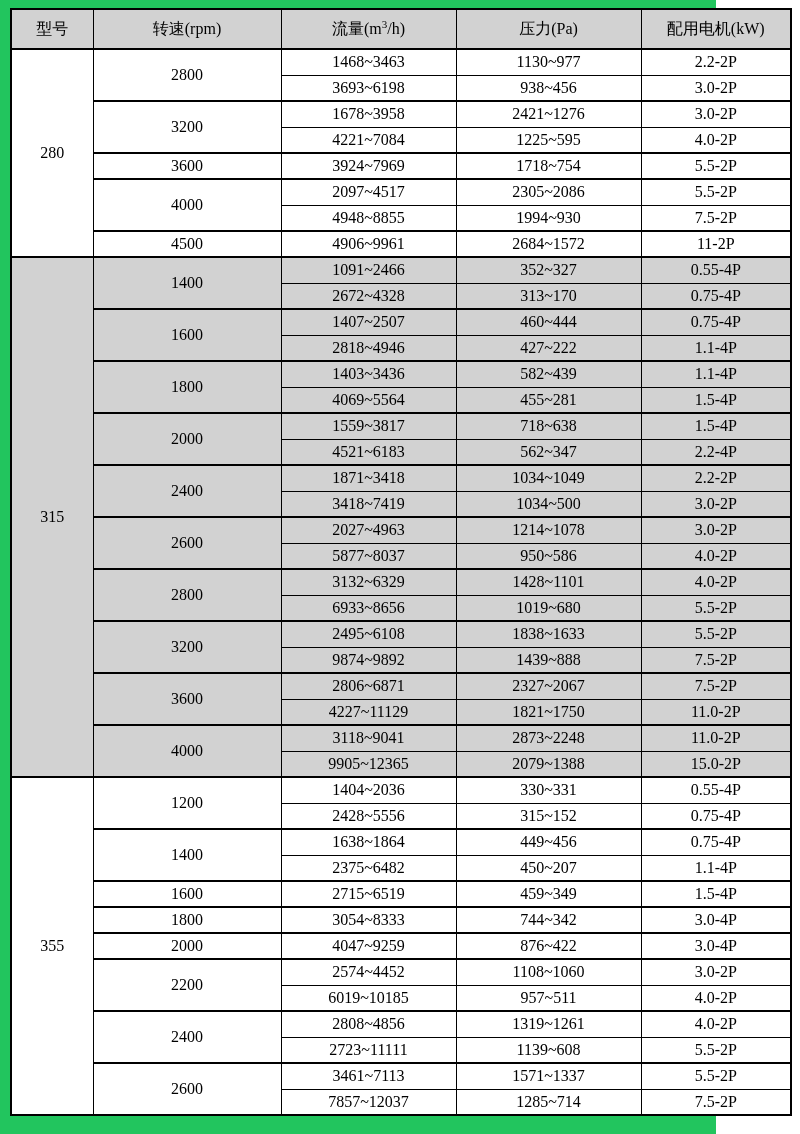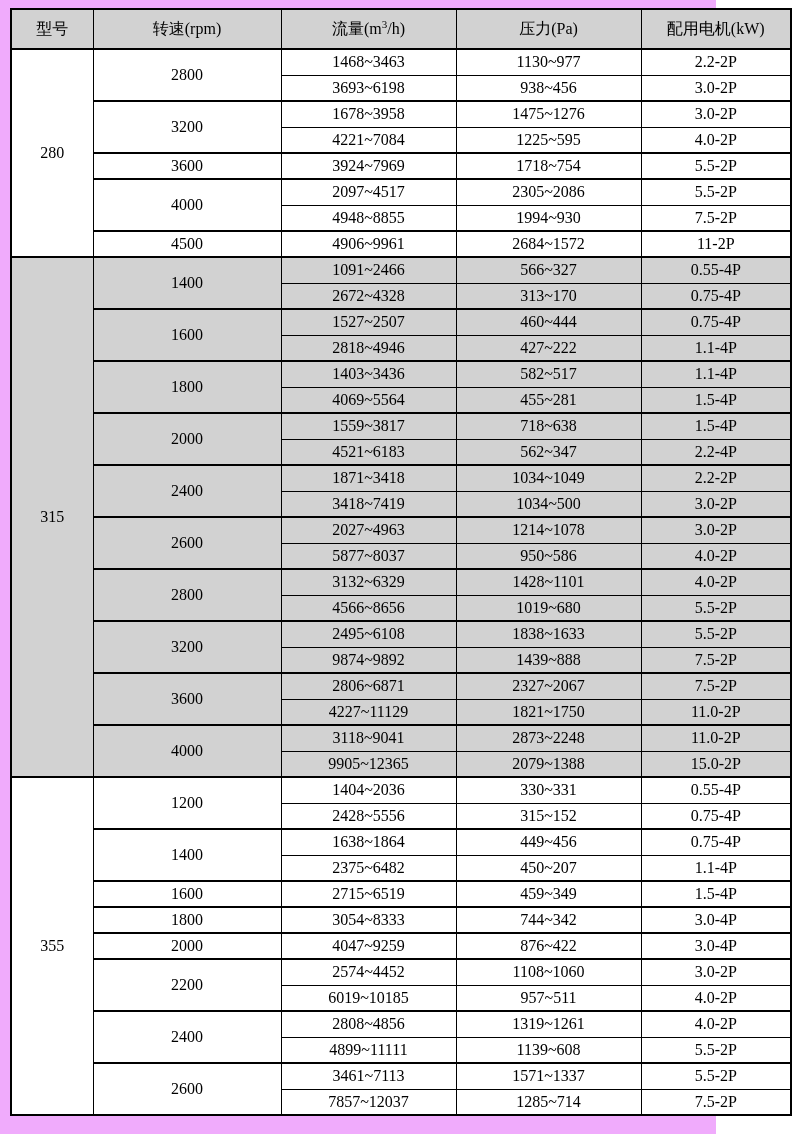--- a/index.html
+++ b/index.html
@@ -4,21 +4,21 @@
 <style>
   * { margin: 0; padding: 0; box-sizing: border-box; }
   html, body {
     width: 800px;
     background: #ffffff;
     font-family: "Liberation Serif", "DejaVu Serif", serif;
   }
   .page {
     width: 716px;
     height: 1134px;
-    background: #f0abfc;
+    background: #22c55e;
     padding: 8px 10px 12px 10px;
   }
   table.spec {
     width: 780px;
     table-layout: fixed;
     border-collapse: collapse;
     border: 2px solid #000000;
   }
   table.spec th, table.spec td {
     border: 1px solid #000000;
@@ -76,21 +76,21 @@
           <td>2.2-2P</td>
         </tr>
         <tr>
           <td>3693~6198</td>
           <td>938~456</td>
           <td>3.0-2P</td>
         </tr>
         <tr class="group-start">
           <td rowspan="2">3200</td>
           <td>1678~3958</td>
-          <td>1475~1276</td>
+          <td>2421~1276</td>
           <td>3.0-2P</td>
         </tr>
         <tr>
           <td>4221~7084</td>
           <td>1225~595</td>
           <td>4.0-2P</td>
         </tr>
         <tr class="group-start">
           <td rowspan="1">3600</td>
           <td>3924~7969</td>
@@ -111,43 +111,43 @@
         <tr class="group-start">
           <td rowspan="1">4500</td>
           <td>4906~9961</td>
           <td>2684~1572</td>
           <td>11-2P</td>
         </tr>
         <tr class="group-start section-start shaded">
           <td rowspan="20">315</td>
           <td rowspan="2">1400</td>
           <td>1091~2466</td>
-          <td>566~327</td>
+          <td>352~327</td>
           <td>0.55-4P</td>
         </tr>
         <tr class="shaded">
           <td>2672~4328</td>
           <td>313~170</td>
           <td>0.75-4P</td>
         </tr>
         <tr class="group-start shaded">
           <td rowspan="2">1600</td>
-          <td>1527~2507</td>
+          <td>1407~2507</td>
           <td>460~444</td>
           <td>0.75-4P</td>
         </tr>
         <tr class="shaded">
           <td>2818~4946</td>
           <td>427~222</td>
           <td>1.1-4P</td>
         </tr>
         <tr class="group-start shaded">
           <td rowspan="2">1800</td>
           <td>1403~3436</td>
-          <td>582~517</td>
+          <td>582~439</td>
           <td>1.1-4P</td>
         </tr>
         <tr class="shaded">
           <td>4069~5564</td>
           <td>455~281</td>
           <td>1.5-4P</td>
         </tr>
         <tr class="group-start shaded">
           <td rowspan="2">2000</td>
           <td>1559~3817</td>
@@ -181,21 +181,21 @@
           <td>950~586</td>
           <td>4.0-2P</td>
         </tr>
         <tr class="group-start shaded">
           <td rowspan="2">2800</td>
           <td>3132~6329</td>
           <td>1428~1101</td>
           <td>4.0-2P</td>
         </tr>
         <tr class="shaded">
-          <td>4566~8656</td>
+          <td>6933~8656</td>
           <td>1019~680</td>
           <td>5.5-2P</td>
         </tr>
         <tr class="group-start shaded">
           <td rowspan="2">3200</td>
           <td>2495~6108</td>
           <td>1838~1633</td>
           <td>5.5-2P</td>
         </tr>
         <tr class="shaded">
@@ -277,21 +277,21 @@
           <td>957~511</td>
           <td>4.0-2P</td>
         </tr>
         <tr class="group-start">
           <td rowspan="2">2400</td>
           <td>2808~4856</td>
           <td>1319~1261</td>
           <td>4.0-2P</td>
         </tr>
         <tr>
-          <td>4899~11111</td>
+          <td>2723~11111</td>
           <td>1139~608</td>
           <td>5.5-2P</td>
         </tr>
         <tr class="group-start">
           <td rowspan="2">2600</td>
           <td>3461~7113</td>
           <td>1571~1337</td>
           <td>5.5-2P</td>
         </tr>
         <tr>

